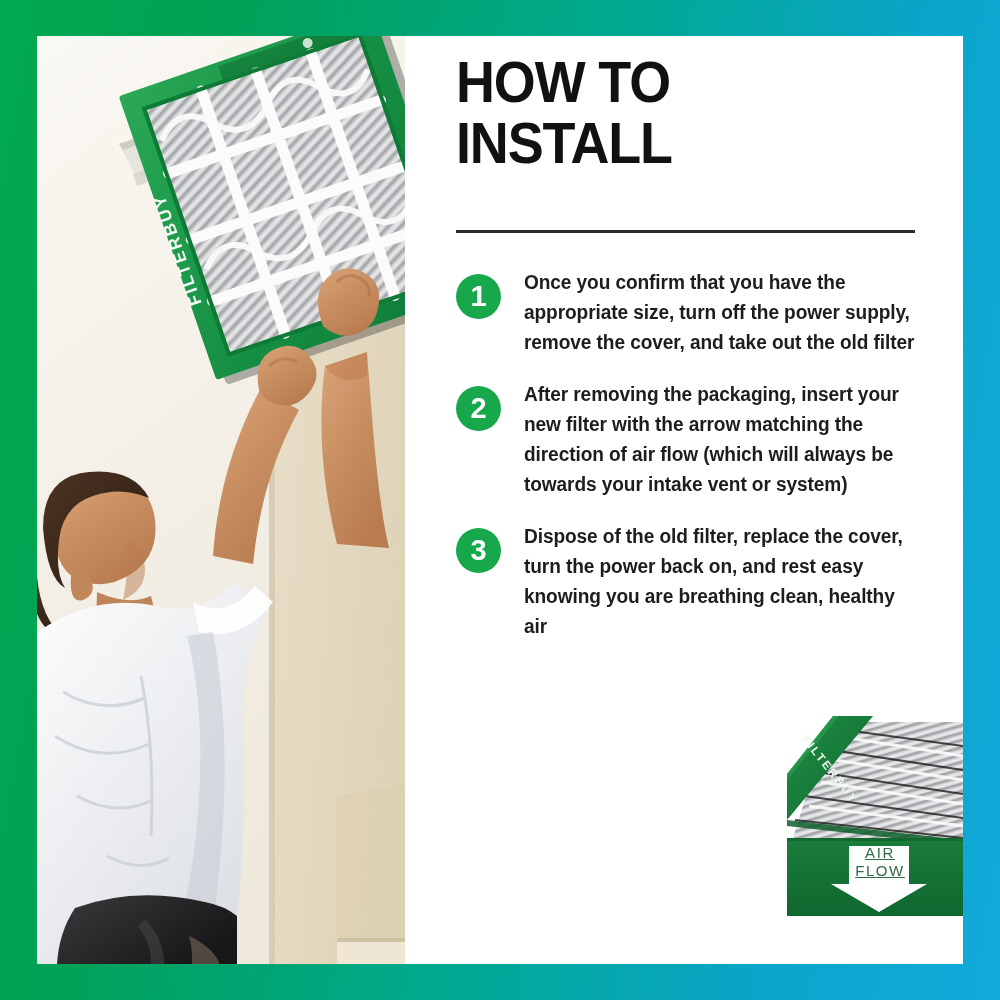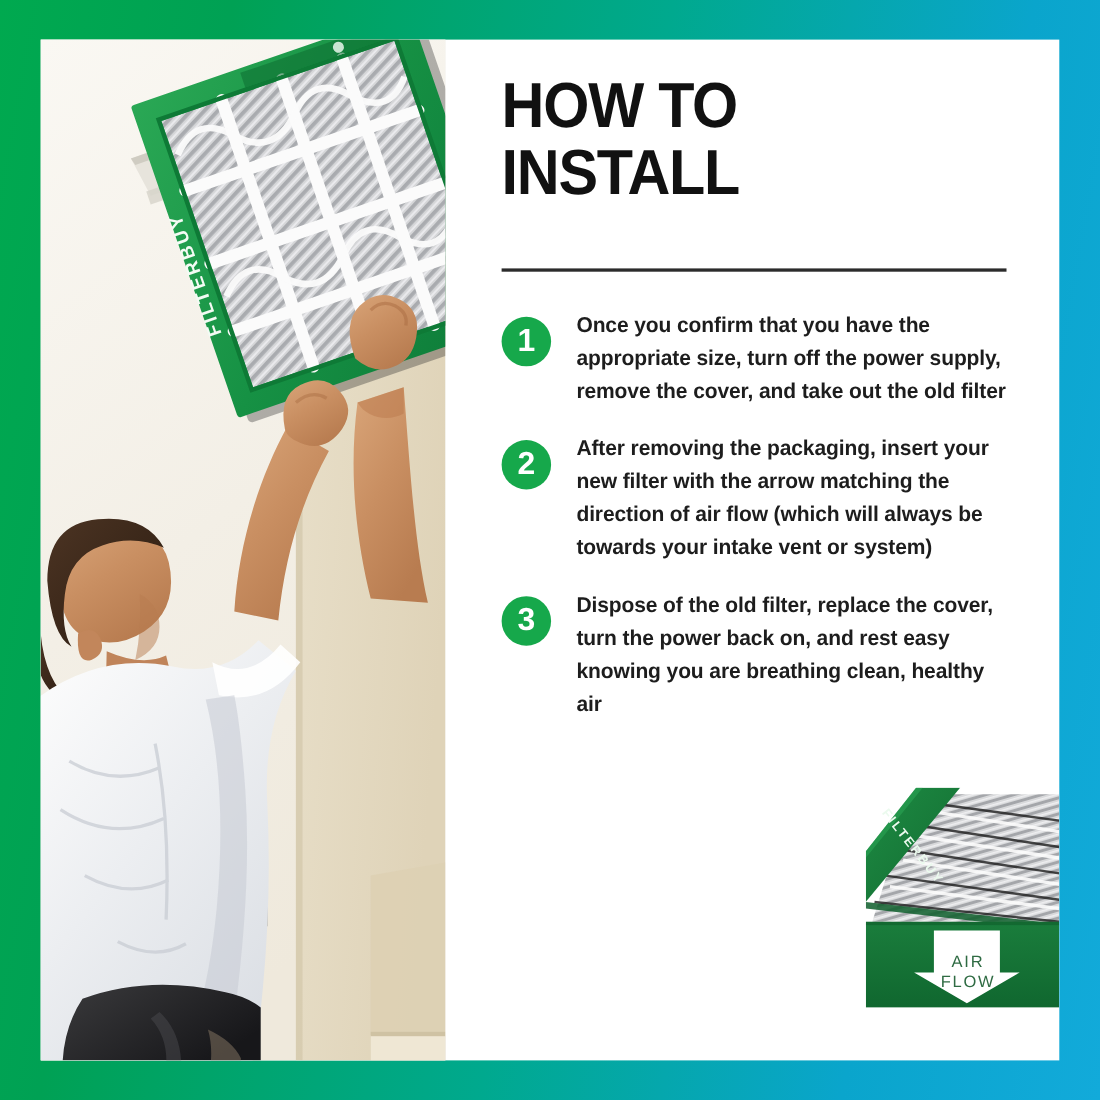--- a/index.html
+++ b/index.html
@@ -33,21 +33,21 @@
     left: 37px; top: 36px;
     width: 368px; height: 928px;
     overflow: hidden;
     background: #f2efe9;
   }
   .photo-svg { display: block; width: 368px; height: 928px; }
 
   
   .content {
     position: absolute;
-    left: 456px; top: 36px;
+    left: 456px; top: 22px;
     width: 470px; height: 788px;
   }
 
   .title {
     position: absolute;
     left: 0px; top: 29px;
     width: 470px;
     font-family: "Liberation Sans", sans-serif;
     font-weight: 700;
     font-size: 58px;
@@ -124,21 +124,21 @@
     white-space: pre-line;
     pointer-events: none;
   }
   .airflow-wrap {
     position: absolute;
     left: 787px; top: 716px;
     width: 176px; height: 212px;
     pointer-events: none;
   }
   .airflow-wrap .airflow-label {
-    left: 48px; top: 150px;
+    left: 48px; top: 128px; text-decoration: underline;
   }
 </style>
 </head>
 <body>
 
 <div id="infographic">
 
   <div class="card"></div>
 
   <div class="photo">

